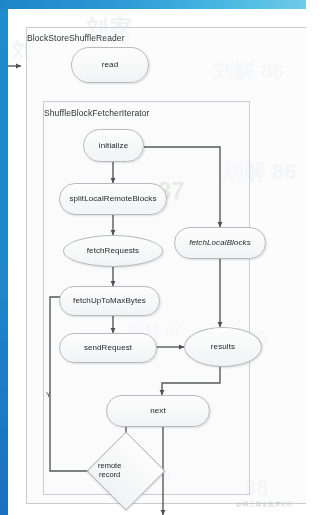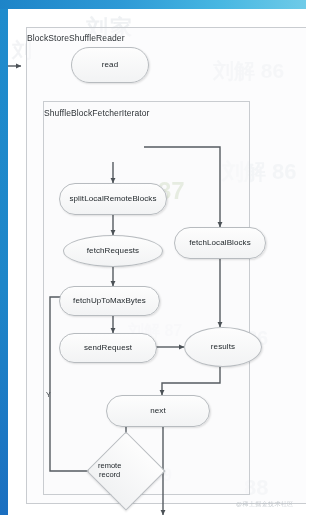--- a/index.html
+++ b/index.html
@@ -213,30 +213,33 @@
 
       <path class="edge-line" d="M 155,418 L 155,506" marker-end="url(#arrow)"></path>
     </svg>
 
     <div class="edge-label" style="left:38px; top:382px;">Y</div>
 
     <div class="node stadium" style="left:63px; top:38px; width:78px; height:36px;">
       <span>read</span>
     </div>
 
+    <div class="node stadium" style="left:75px; top:120px; width:61px; height:33px;">
+      <span>initialize</span>
+    </div>
 
     <div class="node stadium" style="left:51px; top:174px; width:108px; height:32px;">
       <span>splitLocalRemoteBlocks</span>
     </div>
 
     <div class="node ellipse" style="left:55px; top:226px; width:100px; height:32px;">
       <span>fetchRequests</span>
     </div>
 
-    <div class="node stadium" style="left:166px; top:218px; width:92px; height:32px;">
+    <div class="node stadium" style="left:166px; top:218px; width:92px; height:32px;font-style:italic;">
       <span>fetchLocalBlocks</span>
     </div>
 
     <div class="node stadium" style="left:51px; top:277px; width:101px; height:30px;">
       <span>fetchUpToMaxBytes</span>
     </div>
 
     <div class="node ellipse" style="left:176px; top:318px; width:78px; height:40px;">
       <span>results</span>
     </div>

